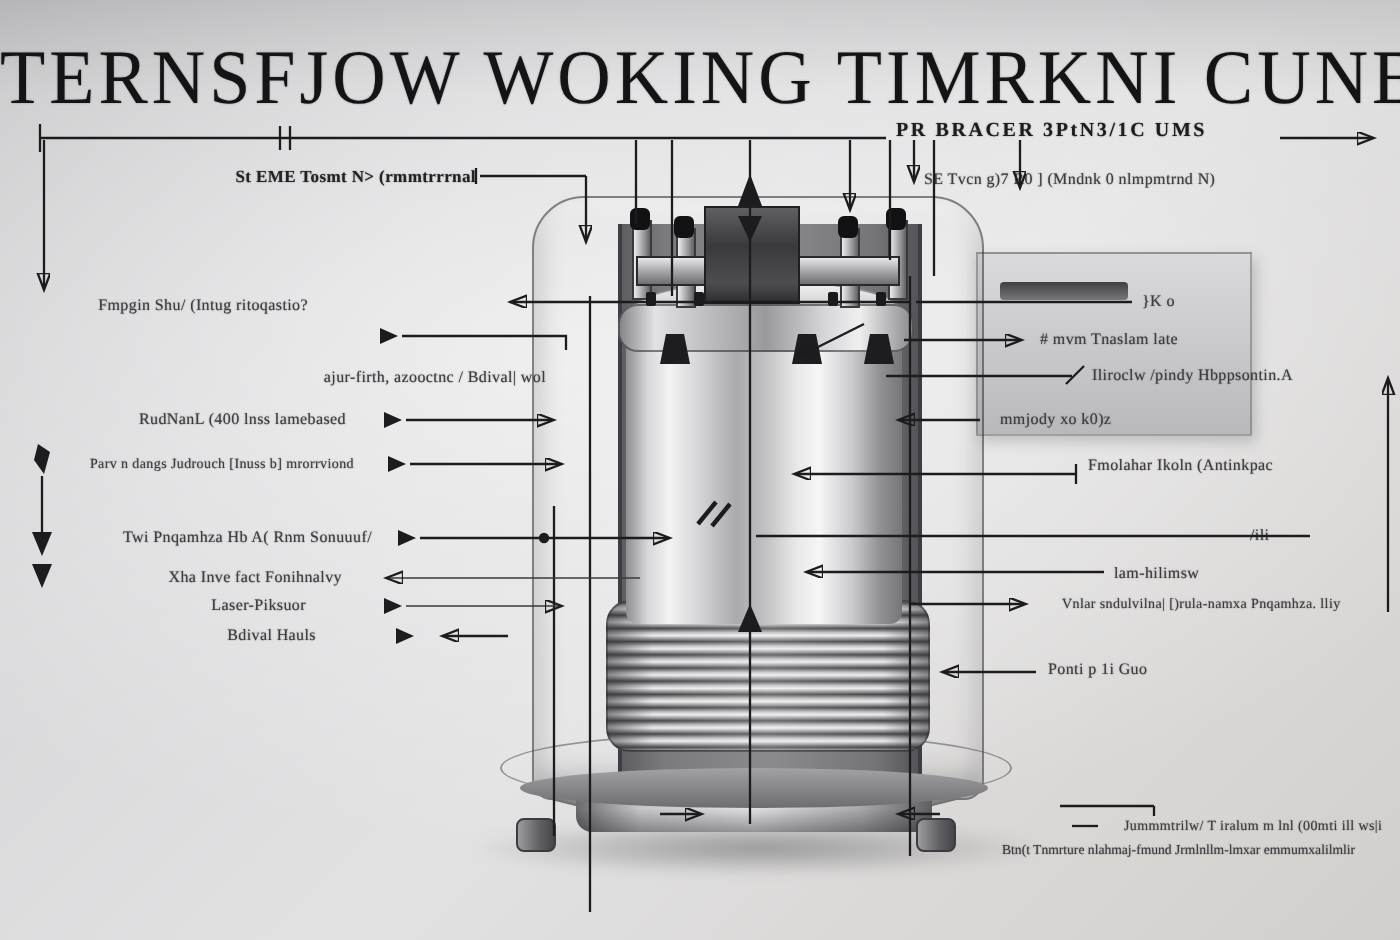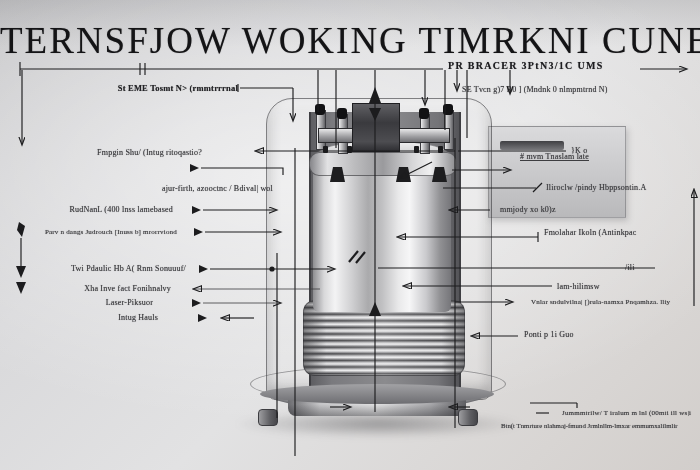--- a/index.html
+++ b/index.html
@@ -252,33 +252,33 @@
   <g>
     <path d="M432 162 L400 178" marker-end="url(#ah)"></path>
     <path class="bold" d="M349 262 l9 -11"></path>
       <path class="bold" d="M356 263 l9 -11"></path>
   </g>
 </svg>
 
 <div class="abs title">TERNSFJOW WOKING TIMRKNI CUNE</div>
 
 <div class="lbl rt strong" style="right:462px;top:83px;">St EME Tosmt N&gt; (rmmtrrrnal</div>
-<div class="lbl rt" style="right:498px;top:148px;">Fmpgin Shu/ (Intug ritoqastio?</div>
+<div class="lbl rt" style="right:546px;top:148px;">Fmpgin Shu/ (Intug ritoqastio?</div>
 <div class="lbl rt" style="right:427px;top:184px;">ajur-firth, azooctnc / Bdival| wol</div>
 <div class="lbl rt" style="right:527px;top:205px;">RudNanL (400 lnss lamebased</div>
 <div class="lbl rt xs" style="right:523px;top:227px;">Parv n dangs Judrouch [Inuss b] mrorrviond</div>
-<div class="lbl rt" style="right:514px;top:264px;">Twi Pdaulic Hb A( Rnm Sonuuuf/</div>
+<div class="lbl rt" style="right:514px;top:264px;">Twi Pnqamhza Hb A( Rnm Sonuuuf/</div>
 <div class="lbl rt" style="right:529px;top:284px;">Xha Inve fact Fonihnalvy</div>
 <div class="lbl rt" style="right:547px;top:298px;">Laser-Piksuor</div>
-<div class="lbl rt" style="right:542px;top:313px;">Intug Hauls</div>
+<div class="lbl rt" style="right:542px;top:313px;">Bdival Hauls</div>
 
 <div class="lbl head" style="left:448px;top:61px;">PR BRACER 3PtN3/1C UMS</div>
 <div class="lbl" style="left:462px;top:85px;">SE Tvcn g)7 R0 ] (Mndnk 0 nlmpmtrnd N)</div>
 <div class="lbl" style="left:571px;top:146px;">}K o</div>
-<div class="lbl" style="left:520px;top:152px;text-decoration:underline;"># mvm Tnaslam late</div>
+<div class="lbl" style="left:520px;top:165px;"># mvm Tnaslam late</div>
 <div class="lbl" style="left:546px;top:183px;">Iliroclw /pindy Hbppsontin.A</div>
 <div class="lbl" style="left:500px;top:205px;">mmjody xo k0)z</div>
 <div class="lbl" style="left:544px;top:228px;">Fmolahar Ikoln (Antinkpac</div>
 <div class="lbl" style="left:625px;top:263px;">/ili</div>
 <div class="lbl" style="left:557px;top:282px;">lam-hilimsw</div>
 <div class="lbl xs" style="left:521px;top:297px;">Vnlar sndulvilna| [)rula-namxa Pnqamhza. lliy</div>
 <div class="lbl" style="left:524px;top:330px;">Ponti p 1i Guo</div>
 
 <div class="lbl xs" style="left:552px;top:408px;">Jummmtrilw/ T iralum m lnl (00mti ill ws|i</div>
 <div class="lbl xxs" style="left:501px;top:421px;">Btn(t Tnmrture nlahmaj-fmund Jrmlnllm-lmxar emmumxalilmlir</div>

